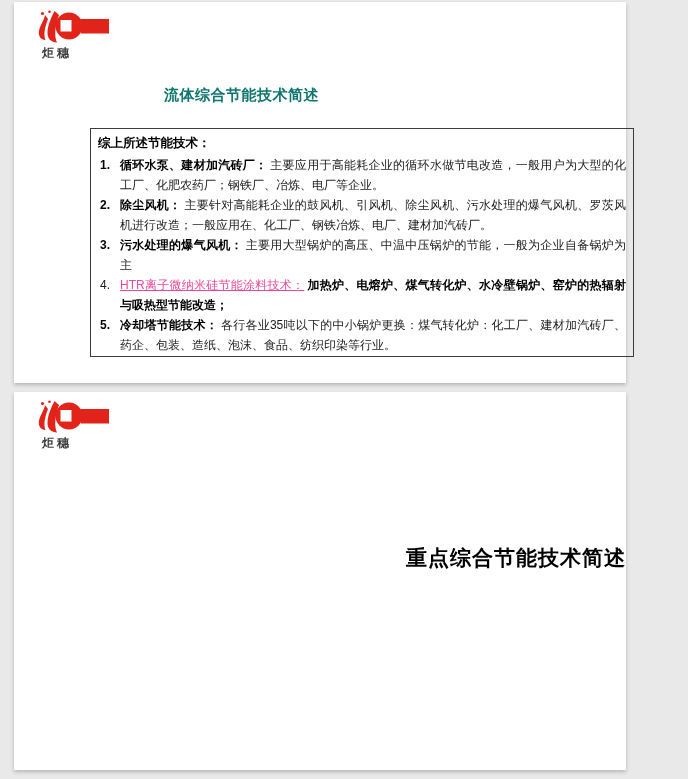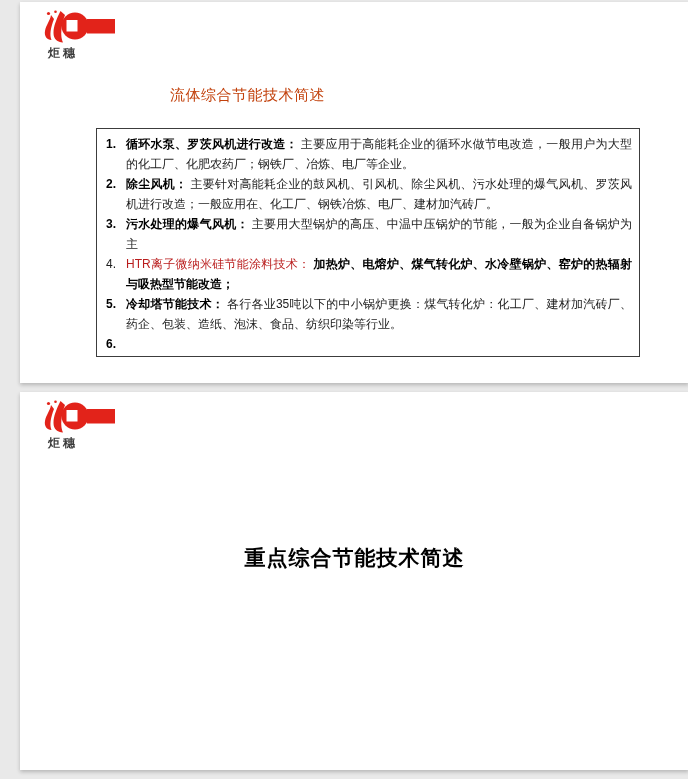--- a/index.html
+++ b/index.html
@@ -11,22 +11,22 @@
   }
   .canvas {
     position: relative;
     width: 688px;
     height: 779px;
     background: #e9e9e9;
     overflow: hidden;
   }
   .page {
     position: absolute;
-    left: 20px;
-    width: 669px;
+    left: 14px;
+    width: 612px;
     background: #ffffff;
     box-shadow: 0 2px 4px rgba(0,0,0,0.22);
   }
   #page1 { top: 2px; height: 381px; }
   #page2 { top: 392px; height: 378px; }
 
   
   .logo { position: absolute; left: 22px; top: 8px; width: 90px; }
   .logo svg { display: block; }
   .brand {
@@ -36,22 +36,22 @@
     letter-spacing: 3px;
     margin: 1px 0 0 6px;
   }
 
   
   .p1-title {
     position: absolute;
     left: 150px;
     top: 84px;
     font-size: 15px;
-    font-weight: normal;
-    color: #c2410c;
+    font-weight: bold;
+    color: #0f766e;
     letter-spacing: 0.5px;
   }
   .box {
     position: absolute;
     left: 76px;
     top: 126px;
     width: 544px;
     height: 229px;
     border: 1px solid #3c3c3c;
     padding: 5px 7px 4px 7px;
@@ -74,30 +74,30 @@
     flex: none;
     width: 22px;
     padding-left: 2px;
     font-weight: bold;
     color: #000;
   }
   .item .text { flex: 1; text-align: justify; }
   .item .lead { font-weight: bold; color: #000; padding-right: 3px; }
   .item .body { font-weight: normal; color: #1c1c1c; }
   .item.alt .num  { font-weight: normal; color: #1c1c1c; }
-  .item.alt .lead { font-weight: normal; color: #b91c1c; }
+  .item.alt .lead { font-weight: normal; color: #ec4899; text-decoration: underline; }
   .item.alt .body { font-weight: bold; color: #000; }
 
   
   .p2-title {
     position: absolute;
     top: 152px;
     left: 0;
     width: 100%;
-    text-align: center;
+    text-align: right;
     font-size: 21px;
     font-weight: bold;
     color: #000;
     letter-spacing: 1px;
   }
 </style>
 </head>
 <body>
 
 <div class="canvas">
@@ -115,24 +115,25 @@
           <rect x="24.5" y="10" width="11" height="11.5" fill="#ffffff"></rect>
           <rect x="45" y="9" width="28" height="14.5" fill="#e2231a"></rect>
         </svg>
       </span>
       <div class="brand">炬穗</div>
     </div>
 
     <div class="p1-title">流体综合节能技术简述</div>
 
     <div class="box">
+      <div class="box-header">综上所述节能技术：</div>
 
       <div class="item">
         <span class="num">1.</span>
-        <span class="text"><span class="lead">循环水泵、罗茨风机进行改造：</span><span class="body">主要应用于高能耗企业的循环水做节电改造，一般用户为大型的化工厂、化肥农药厂；钢铁厂、冶炼、电厂等企业。</span></span>
+        <span class="text"><span class="lead">循环水泵、建材加汽砖厂：</span><span class="body">主要应用于高能耗企业的循环水做节电改造，一般用户为大型的化工厂、化肥农药厂；钢铁厂、冶炼、电厂等企业。</span></span>
       </div>
 
       <div class="item">
         <span class="num">2.</span>
         <span class="text"><span class="lead">除尘风机：</span><span class="body">主要针对高能耗企业的鼓风机、引风机、除尘风机、污水处理的爆气风机、罗茨风机进行改造；一般应用在、化工厂、钢铁冶炼、电厂、建材加汽砖厂。</span></span>
       </div>
 
       <div class="item">
         <span class="num">3.</span>
         <span class="text"><span class="lead">污水处理的爆气风机：</span><span class="body">主要用大型锅炉的高压、中温中压锅炉的节能，一般为企业自备锅炉为主</span></span>

